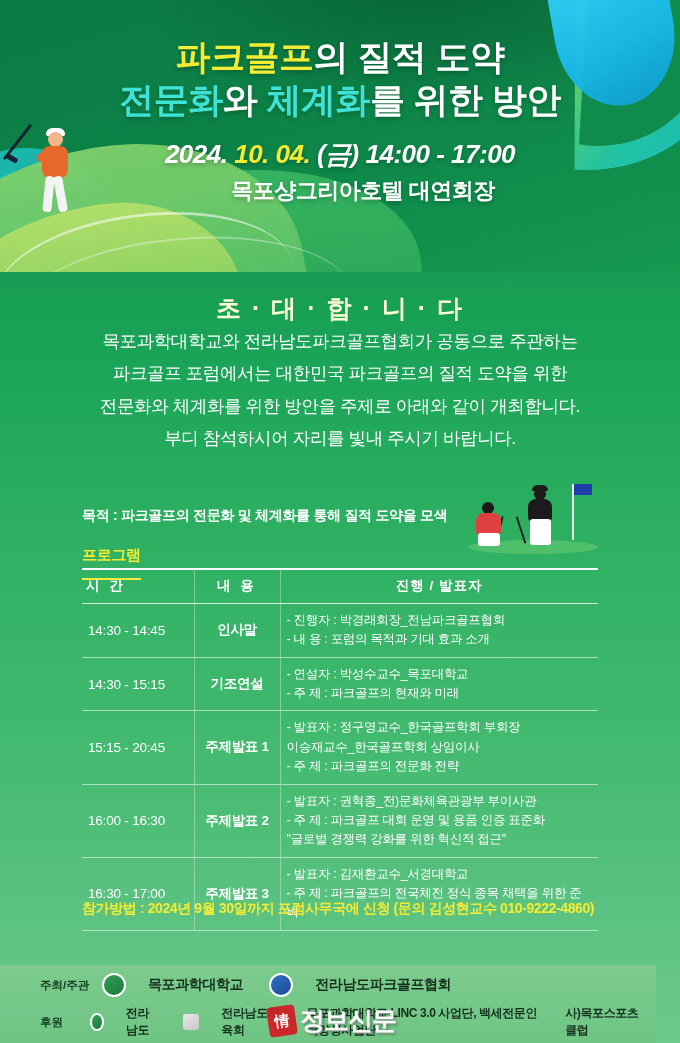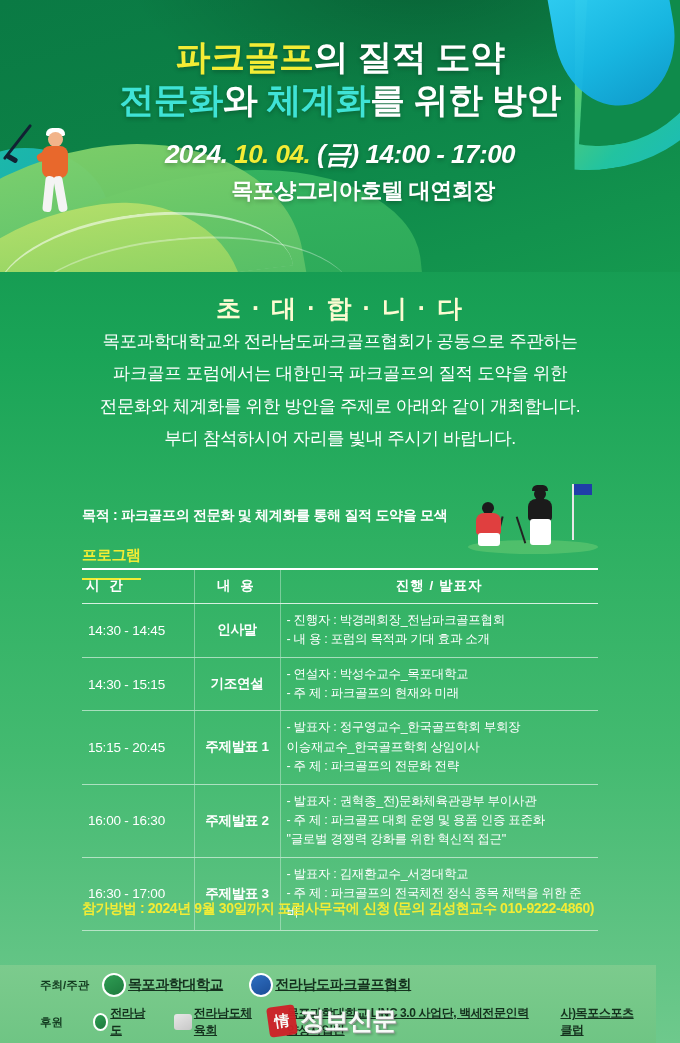--- a/index.html
+++ b/index.html
@@ -156,21 +156,21 @@
   
   .footer {
     position: absolute; left: 0; bottom: 0; width: 656px; height: 78px;
     background: linear-gradient(180deg, #7ccb8d 0%, #6fc584 100%);
     z-index: 6;
   }
   .foot-row { position: absolute; left: 40px; display: flex; align-items: center; gap: 10px; color: #15331f; }
   .foot-row.r1 { top: 8px; }
   .foot-row.r2 { top: 40px; }
   .foot-key { font-size: 11.5px; font-weight: bold; color: #123a1f; width: 52px; }
-  .org { display: flex; align-items: center; gap: 2px; margin-right: 16px; text-decoration: underline; }
+  .org { display: flex; align-items: center; gap: 22px; margin-right: 16px; }
   .org-name { font-size: 14px; font-weight: bold; color: #14301d; letter-spacing: -0.4px; }
   .org-name.sm { font-size: 12px; }
   .logo-circ { width: 24px; height: 24px; border-radius: 50%; background: linear-gradient(150deg, #2f9e54, #1d7a3d); border: 2px solid #ffffff; }
   .logo-circ.blue { background: linear-gradient(150deg, #2f6fc2, #1b4d96); }
   .logo-circ.sm { width: 18px; height: 18px; }
   .logo-sq { width: 22px; height: 16px; border-radius: 3px; background: linear-gradient(150deg,#e8e8e8,#c7c7c7); }
 
   
   .stamp { position: absolute; left: 268px; bottom: 6px; display: flex; align-items: center; gap: 4px; z-index: 9; opacity: .95; }
   .stamp .seal { width: 28px; height: 30px; background: #cf2027; border-radius: 4px; color: #fff; font-size: 15px; font-weight: bold; display:flex; align-items:center; justify-content:center; transform: rotate(-8deg); }

